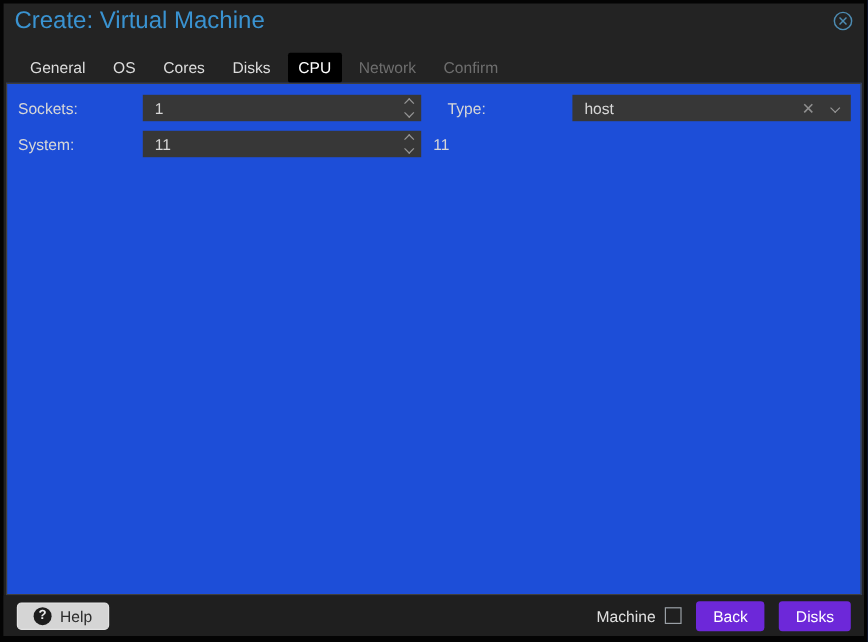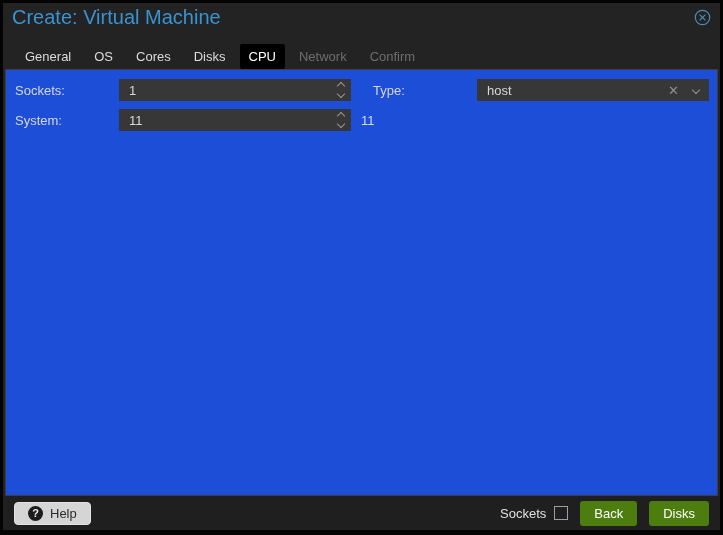--- a/index.html
+++ b/index.html
@@ -55,21 +55,21 @@
     padding:3px 13px;color:#2b2b2b;cursor:pointer;font:inherit;
   }
   .help-icon{
     width:15px;height:15px;border-radius:50%;background:#1c1c1c;
     color:#ececec;font-size:11px;font-weight:bold;
     display:flex;align-items:center;justify-content:center;
   }
   .adv-label{margin-left:auto;color:#e0e0e0}
   .checkbox{width:14px;height:14px;margin-left:8px;box-sizing:border-box;border:1px solid #9aa0a6;background:transparent;cursor:pointer}
   .btn{
-    background:#4d7c0f;color:#fff;border:none;border-radius:3px;
+    background:#6d28d9;color:#fff;border:none;border-radius:3px;
     padding:5px 14px;margin-left:12px;font:inherit;cursor:pointer;
   }
 </style>
 </head>
 <body>
 
 <div class="window">
 
   <div class="titlebar">
     <span class="title">Create: Virtual Machine</span>
@@ -126,19 +126,19 @@
       <span class="static-val">11</span>
     </div>
 
   </div>
 
   <div class="footer">
     <button class="help-btn">
       <span class="help-icon">?</span>
       <span>Help</span>
     </button>
-    <span class="adv-label">Sockets</span>
+    <span class="adv-label">Machine</span>
     <span class="checkbox"></span>
     <button class="btn">Back</button>
     <button class="btn">Disks</button>
   </div>
 
 </div>
 
 </body></html>

